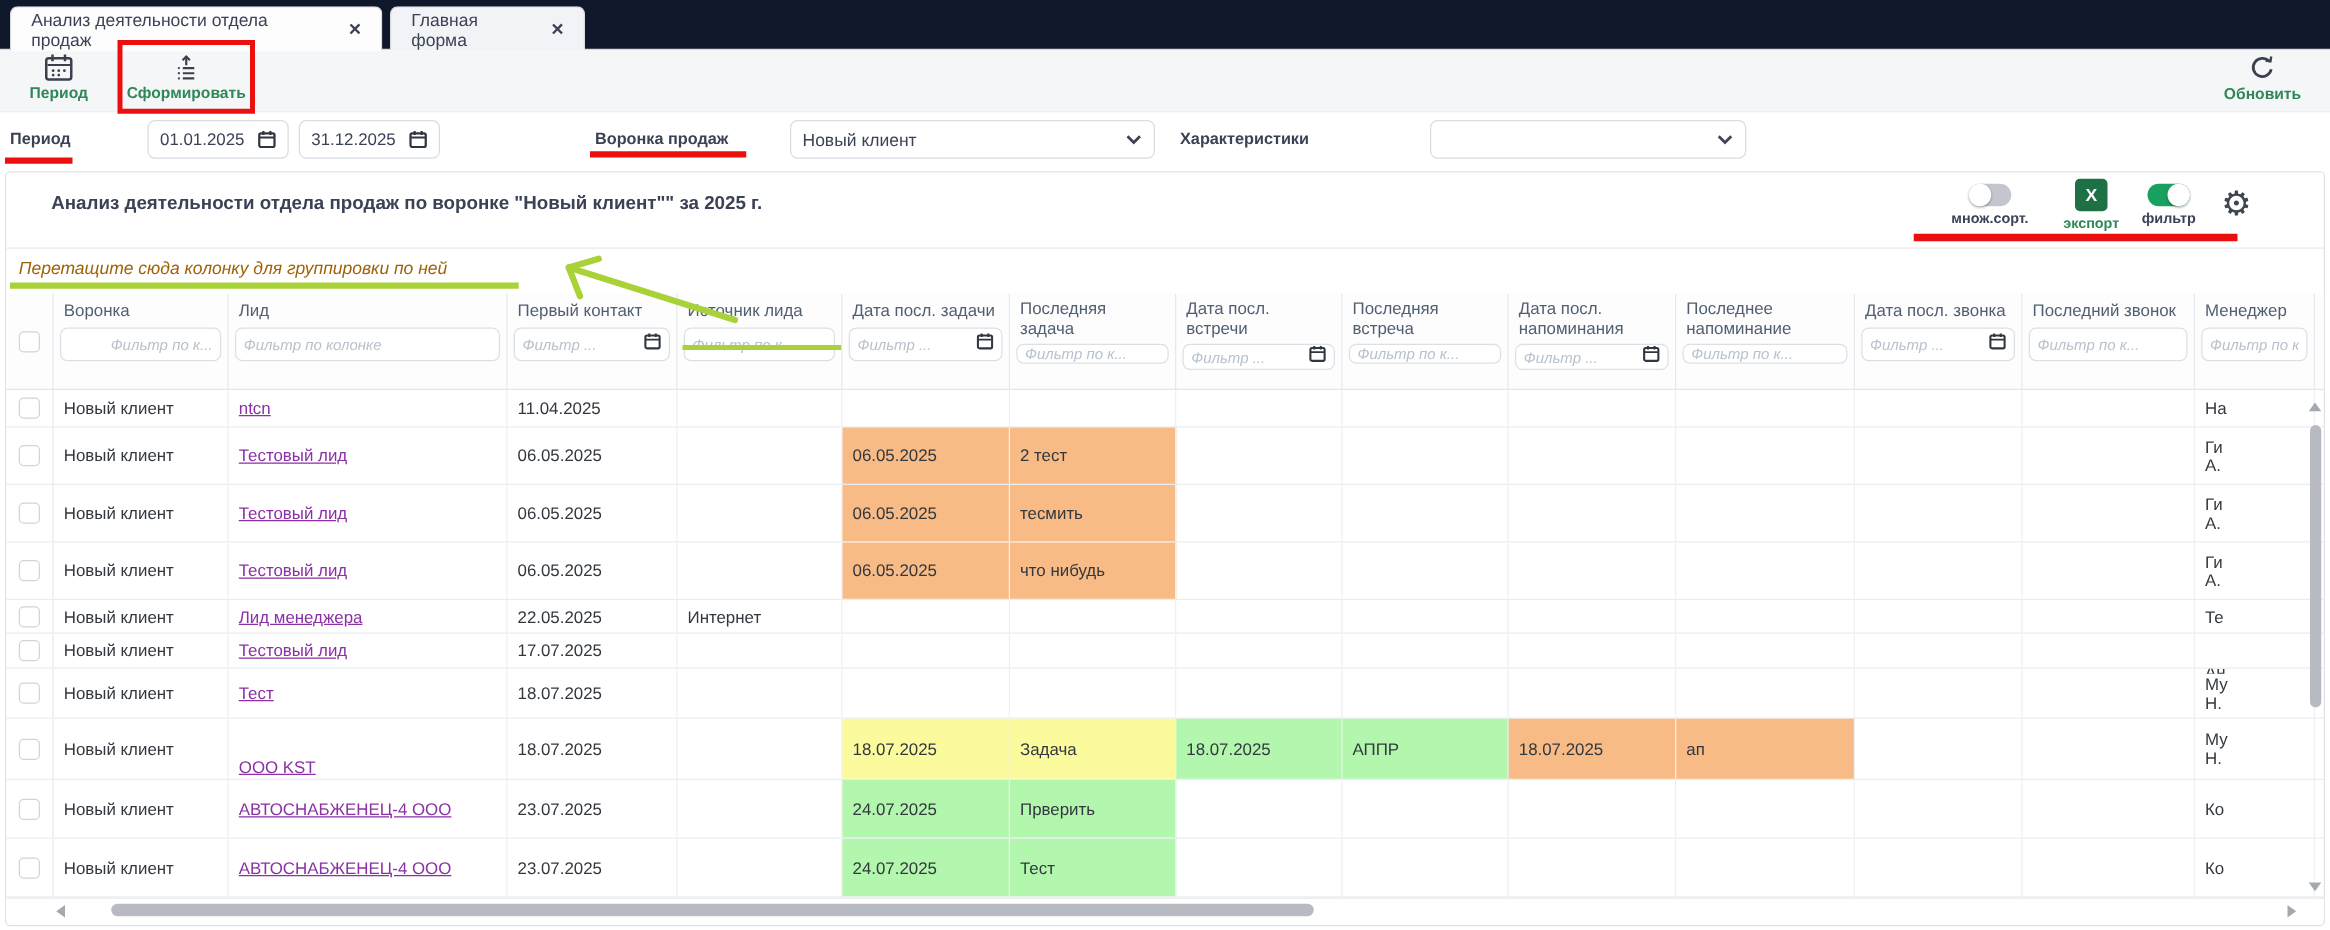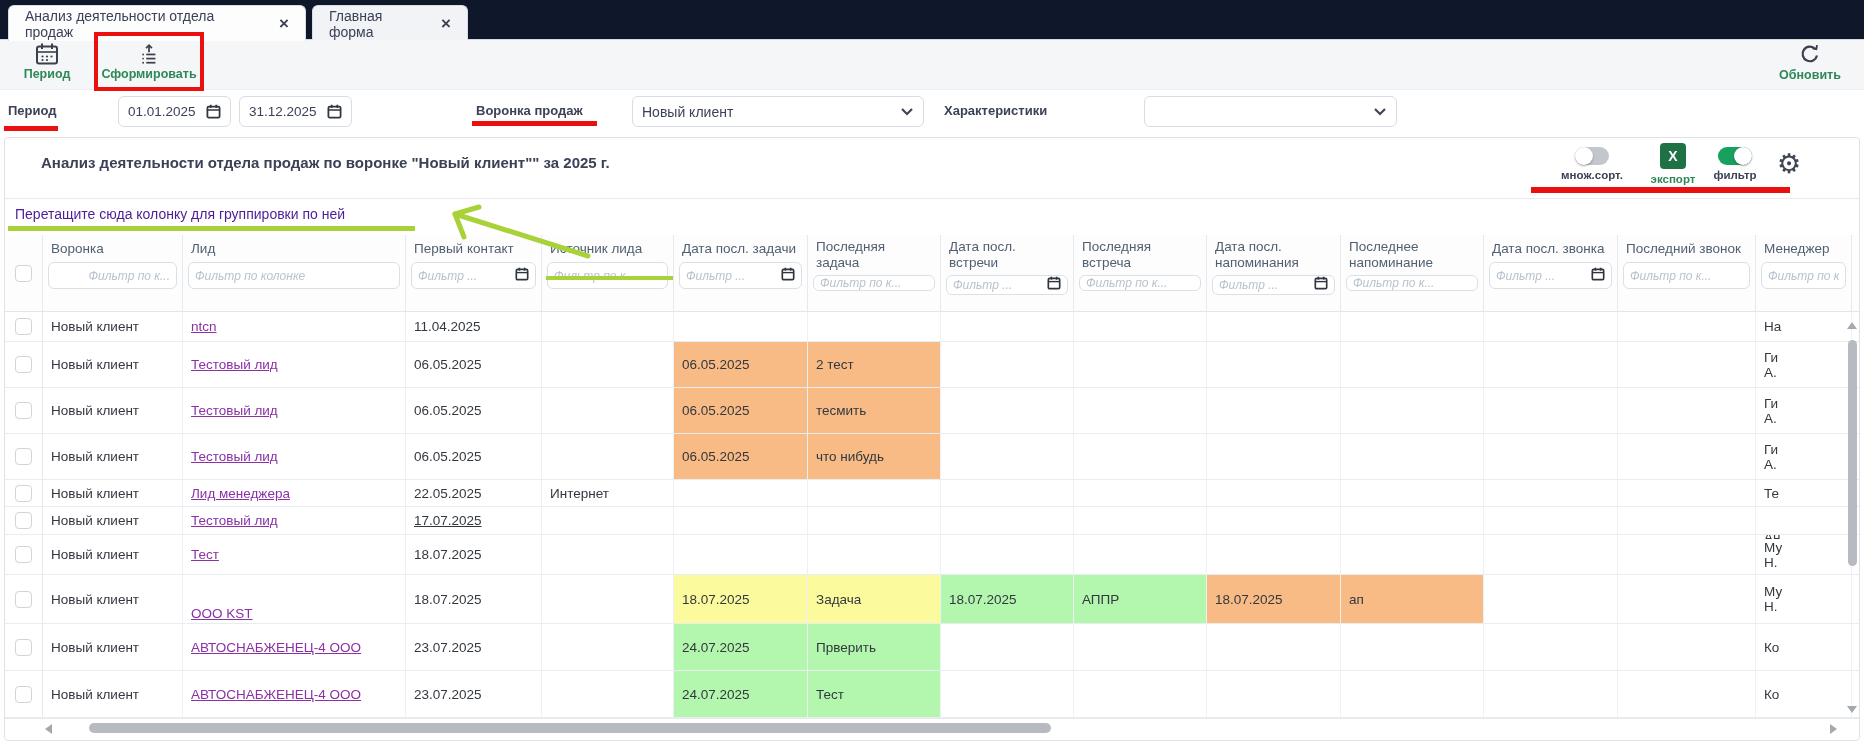--- a/index.html
+++ b/index.html
@@ -49,21 +49,21 @@
   .toggle .knob { width:18px; height:18px; border-radius:50%; background:#fff;
     position:absolute; top:0; box-shadow:0 1px 2px rgba(0,0,0,.35); }
   .toggle.off { background:#c3c7cd; } .toggle.off .knob { left:0; }
   .toggle.on  { background:#17a05e; } .toggle.on  .knob { right:0; }
   .excel { width:26px; height:26px; background:#1e7145; border-radius:4px; color:#fff;
     font-weight:bold; font-size:14px; display:flex; align-items:center;
     justify-content:center; cursor:pointer; }
   .gear { position:absolute; left:1772px; top:10px; font-size:27px; color:#3f4653; cursor:pointer; }
 
   .hint-row { position:relative; height:36px; }
-  .hint { position:absolute; left:10px; top:7px; font-size:14px; color:#4c1d95; }
+  .hint { position:absolute; left:10px; top:7px; font-size:14px; font-style:italic; color:#a16207; }
 
   
   .grid { position:relative; width:1854px; }
   .grid-header { display:flex; border-bottom:1px solid #e2e6ea; background:#fdfdfe; height:77px; }
   .hcell { flex:none; border-right:1px solid #e6eaee; display:flex; flex-direction:column; }
   .hlabel { flex:1; display:flex; align-items:flex-end; padding:4px 8px 2px 8px;
     font-size:13.5px; color:#516071; line-height:1.15; }
   .hfilter { height:27px; margin:3px 5px 22px 5px; border:1px solid #dbe0e6; border-radius:6px;
     display:flex; align-items:center; padding:0 6px; background:#fff; }
   .hfilter .ph { flex:1; font-size:12px; font-style:italic; color:#b8c2cd;
@@ -462,21 +462,21 @@
           </div>
         </div>
         <div class="g-row" style="height: 28px;">
           <div class="check-col">
             <div class="checkbox"></div>
           </div>
           <div class="g-cell" style="width: 140px;">Новый клиент</div>
           <div class="g-cell" style="width: 223px;">
             <div class="lead-link">Тестовый лид</div>
           </div>
-          <div class="g-cell" style="width: 136px; text-decoration: underline;">17.07.2025</div>
+          <div class="g-cell" style="width: 136px;">17.07.2025</div>
           <div class="g-cell" style="width: 132px;"></div>
           <div class="g-cell" style="width: 134px;"></div>
           <div class="g-cell" style="width: 133px;"></div>
           <div class="g-cell" style="width: 133px;"></div>
           <div class="g-cell" style="width: 133px;"></div>
           <div class="g-cell" style="width: 134px;"></div>
           <div class="g-cell" style="width: 143px;"></div>
           <div class="g-cell" style="width: 134px;"></div>
           <div class="g-cell" style="width: 138px;"></div>
           <div class="g-cell" style="width: 96px; margin-top: 28px;">

